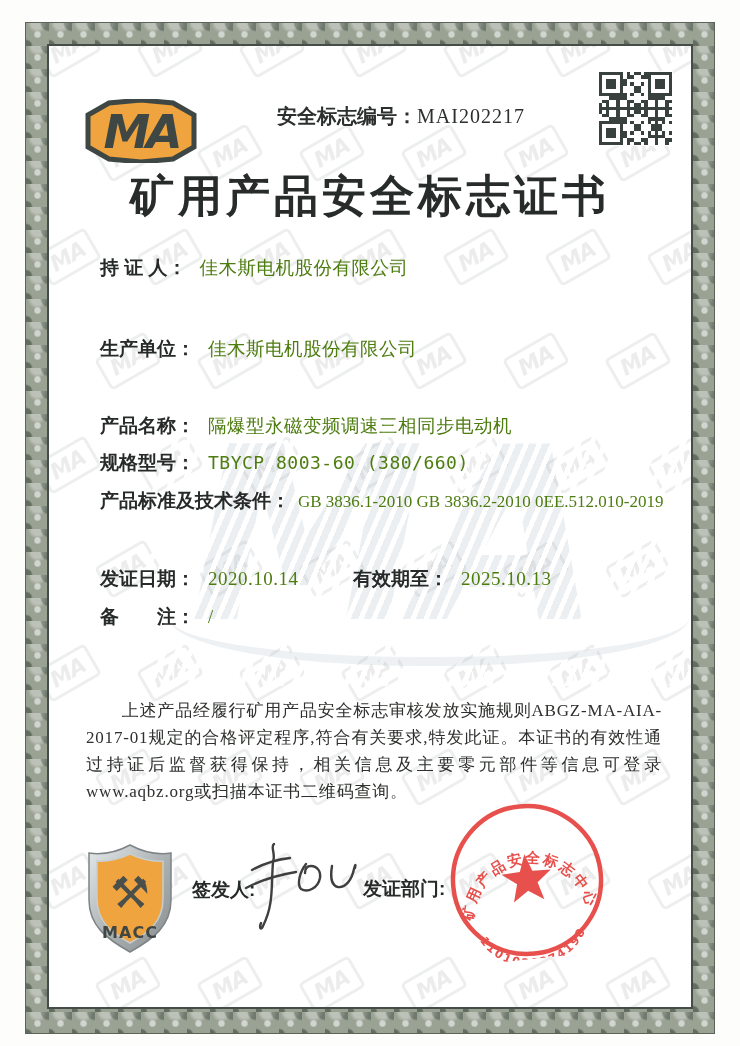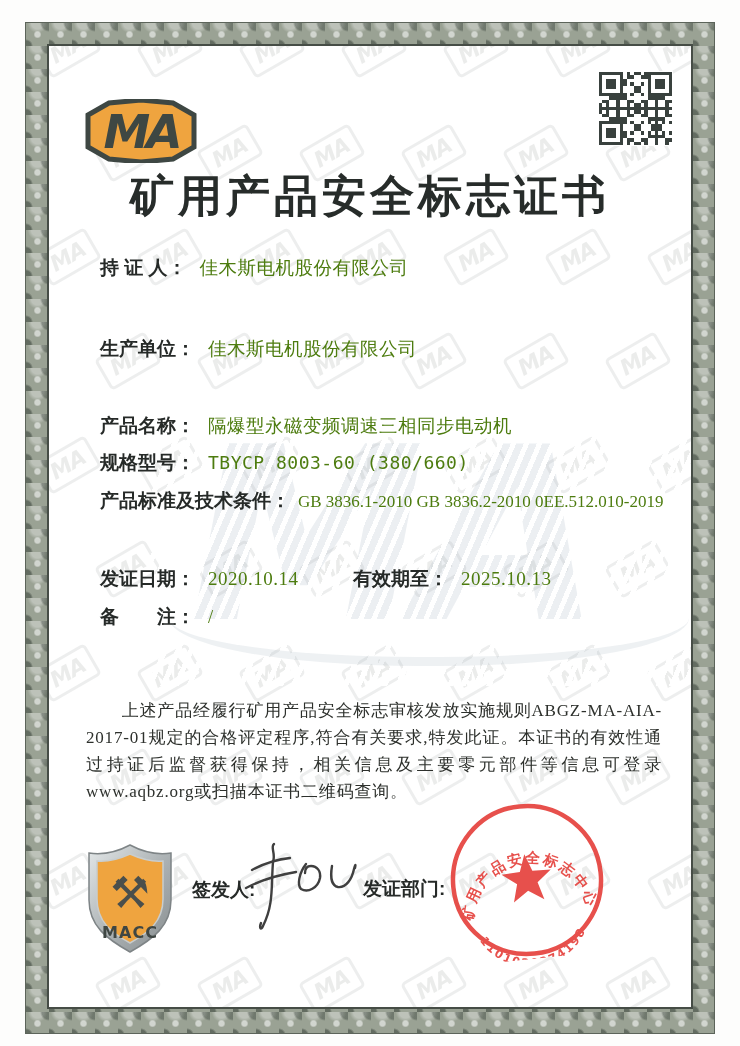--- a/index.html
+++ b/index.html
@@ -166,20 +166,21 @@
     <div class="wm-swoosh"></div>
   </div>
 
   <div class="content">
 
     <svg class="ma-badge" viewBox="0 0 112 64">
       <polygon points="3,16 24,4 56,1 88,4 109,16 109,48 88,60 56,63 24,60 3,48" fill="#efa43f" stroke="#3e4743" stroke-width="5"></polygon>
       <text x="56" y="49" text-anchor="middle" font-family="DejaVu Sans, sans-serif" font-style="italic" font-weight="900" font-size="47" letter-spacing="-4" fill="#3e4743">MA</text>
     </svg>
 
+    <div class="certno"><span class="lab">安全标志编号：</span><span class="num">MAI202217</span></div>
 
     <div class="qr" id="qr">
         <i style="grid-area: 1 / 1;"></i>
         <i style="grid-area: 1 / 2;"></i>
         <i style="grid-area: 1 / 3;"></i>
         <i style="grid-area: 1 / 4;"></i>
         <i style="grid-area: 1 / 5;"></i>
         <i style="grid-area: 1 / 6;"></i>
         <i style="grid-area: 1 / 7;"></i>
         <i style="grid-area: 1 / 9;"></i>

